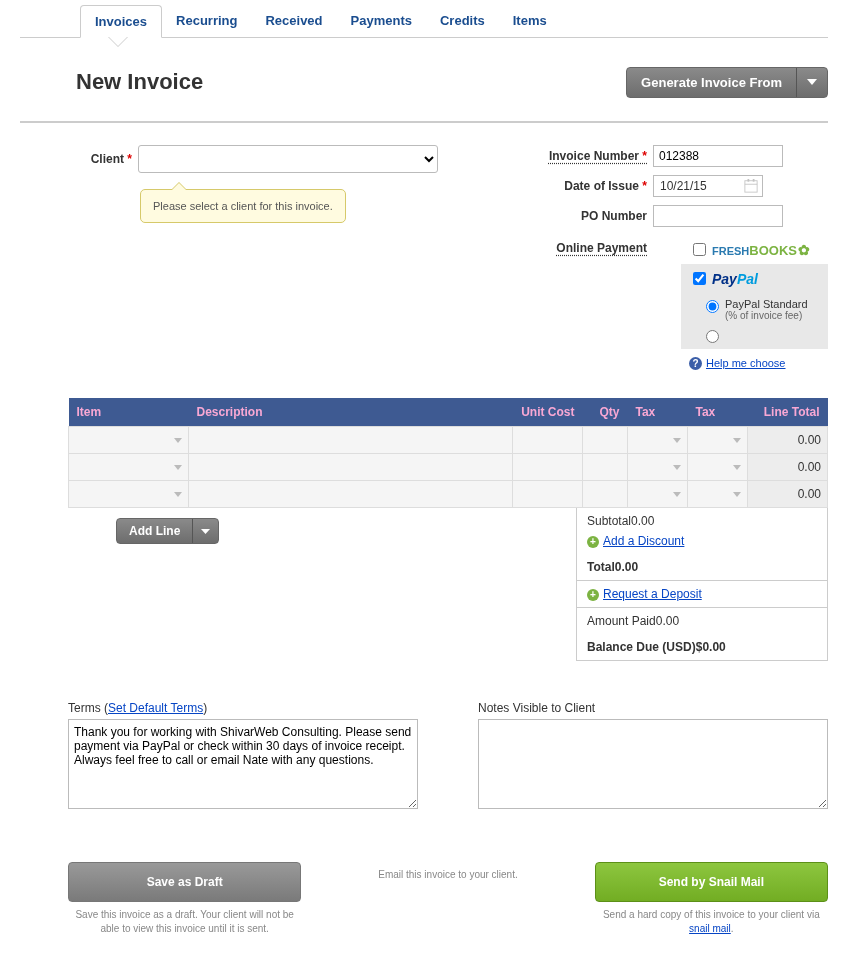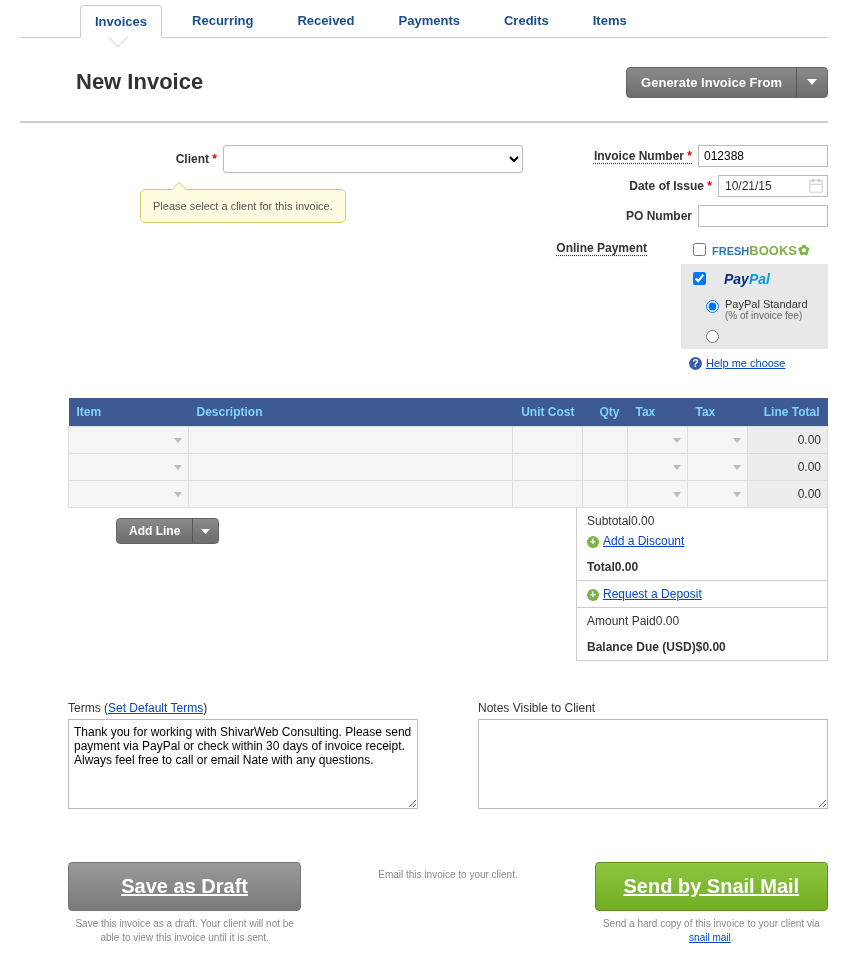--- a/index.html
+++ b/index.html
@@ -7,21 +7,21 @@
     font-family: Arial, Helvetica, sans-serif;
     font-size: 13px;
     color: #333;
     margin: 0;
     padding: 0;
     background: #fff;
   }
   .container { width: 848px; margin: 0 auto; padding: 0 20px; }
   
   
-  .tabs { display: flex; gap: 16px; border-bottom: 1px solid #ccc; margin-top: 5px; padding-left: 60px; }
+  .tabs { display: flex; gap: 0; border-bottom: 1px solid #ccc; margin-top: 5px; padding-left: 60px; }
   .tabs .tab {
     padding: 8px 14px;
     color: #1a4d8f;
     font-weight: bold;
     cursor: pointer;
     font-size: 13px;
   }
   .tabs .tab.active {
     border: 1px solid #ccc;
     border-bottom: 1px solid #fff;
@@ -63,21 +63,21 @@
     cursor: pointer;
   }
   .gen-btn .txt { padding: 7px 14px; }
   .gen-btn .caret { padding: 7px 10px; border-left: 1px solid #555; display:flex; align-items:center; }
   .gen-btn svg { fill: #fff; }
   
   
   .form-area { display:flex; padding-top: 22px; padding-bottom: 20px; }
   .left-col { flex: 1; padding-left: 48px; position: relative; }
   .right-col { width: 305px; }
-  .field-row { display:flex; align-items:center; margin-bottom: 10px; justify-content: flex-end; }
+  .field-row { display:flex; align-items:center; margin-bottom: 10px; }
   .lbl { width: 70px; text-align:right; font-weight:bold; font-size: 12px; padding-right: 6px; }
   .lbl.underline { text-decoration: underline dotted; text-underline-offset: 3px; }
   .req { color: #d00; }
   select.client {
     width: 300px; height: 28px; border: 1px solid #bbb; border-radius: 3px;
     background: #fff;
   }
   .tooltip {
     position: absolute;
     top: 44px; left: 120px;
@@ -110,21 +110,21 @@
   .right-col input[type=text] {
     width: 130px; height: 22px; border: 1px solid #bbb; padding: 2px 5px; font-size: 12px;
   }
   .right-col .date-wrap { display:flex; align-items:center; border: 1px solid #bbb; width: 110px; height: 22px; padding: 0 4px 0 6px; font-size: 12px; }
   .right-col .date-wrap .cal-icon { width:14px; height:14px; margin-left:auto; opacity:0.5; }
   
   .payment-section { display:flex; align-items:flex-start; }
   .payment-list { flex:1;margin-left:28px; }
   .pay-opt { display:flex; align-items:center; padding: 5px 8px; font-size:12px; }
   .pay-opt input { margin-right: 6px; }
-  .pay-opt.selected { background: #e8e8e8; gap: 12px; }
+  .pay-opt.selected { background: #e8e8e8; }
   .pay-sub { background:#e8e8e8; padding-left: 12px; padding-bottom: 4px; }
   .pay-radio { display:flex; align-items:flex-start; padding: 5px 8px 2px 8px; font-size: 11px; }
   .pay-radio input { margin-top: 2px; margin-right: 6px; }
   .pay-radio .sub { color:#666; font-size:10px; display:block; }
   .help-link { padding: 8px; font-size: 11px; }
   .help-link a { color: #0645c5; text-decoration: underline; }
   .help-link .q-icon {
     display:inline-block; width:13px; height:13px; border-radius:50%;
     background:#3b5ea8; color:#fff; text-align:center; font-size:10px; line-height:13px; margin-right:4px; font-weight:bold;
   }
@@ -133,21 +133,21 @@
   .freshbooks-logo .f { color:#2a7ab0; font-size:11px; }
   .freshbooks-logo .b { color:#7cb342; font-size:13px; }
   .freshbooks-logo .leaf { color:#7cb342; font-size:14px; margin-left:1px; }
   .paypal-logo { font-weight:bold; font-style:italic; font-size:14px; }
   .paypal-logo .p1 { color:#003087; }
   .paypal-logo .p2 { color:#009cde; }
   
   
   table.lines { width:100%; border-collapse: collapse; margin-left: 48px; width: calc(100% - 48px); }
   table.lines thead th {
-    background: #3e5a92; color:#7dd3fc; font-size:12px; font-weight:bold;
+    background: #3e5a92; color:#f9a8d4; font-size:12px; font-weight:bold;
     padding: 7px 8px; text-align:left;
   }
   table.lines thead th.r { text-align:right; }
   table.lines tbody { background:#f5f5f5; }
   table.lines tbody tr { height:27px; }
   table.lines tbody td { border:1px solid #ddd; padding:0 6px; font-size:12px; }
   table.lines tbody td.r { text-align:right; background:#ededed; }
   table.lines tbody td.dd { position:relative; }
   table.lines tbody td.dd::after {
     content:''; position:absolute; right:6px; top:11px;
@@ -177,22 +177,22 @@
   .txt-row { display:flex; gap: 60px; margin: 40px 0 0 48px; }
   .txt-col { flex:1; }
   .txt-col .lbl2 { font-size:12px; margin-bottom:4px; display:block; }
   .txt-col .lbl2 a { color:#0645c5; }
   textarea { width:100%; height:90px; border:1px solid #bbb; font-size:12px; font-family:inherit; padding:5px; }
   
   
   .actions { display:flex; gap:30px; margin:50px 0 20px 48px; }
   .action-col { flex:1; text-align:center; }
   .big-btn {
-    width:100%; padding:12px 10px; font-size:20px; font-weight:bold; color:#fff;
-    border-radius:4px; border:1px solid #666; cursor:pointer;text-decoration:underline;
+    width:100%; padding:12px 10px; font-size:12px; font-weight:bold; color:#fff;
+    border-radius:4px; border:1px solid #666; cursor:pointer;
   }
   .big-btn.gray { background: linear-gradient(#999,#7a7a7a); border-color:#777; }
   .big-btn.green { background: linear-gradient(#8dc63f,#72ad23); border-color:#5c9018; }
   .action-desc { font-size:10px; color:#888; margin-top:6px; line-height:1.4; }
   .action-desc a { color:#0645c5; text-decoration:underline; }
 </style>
 </head>
 <body>
 
 <div class="container">

